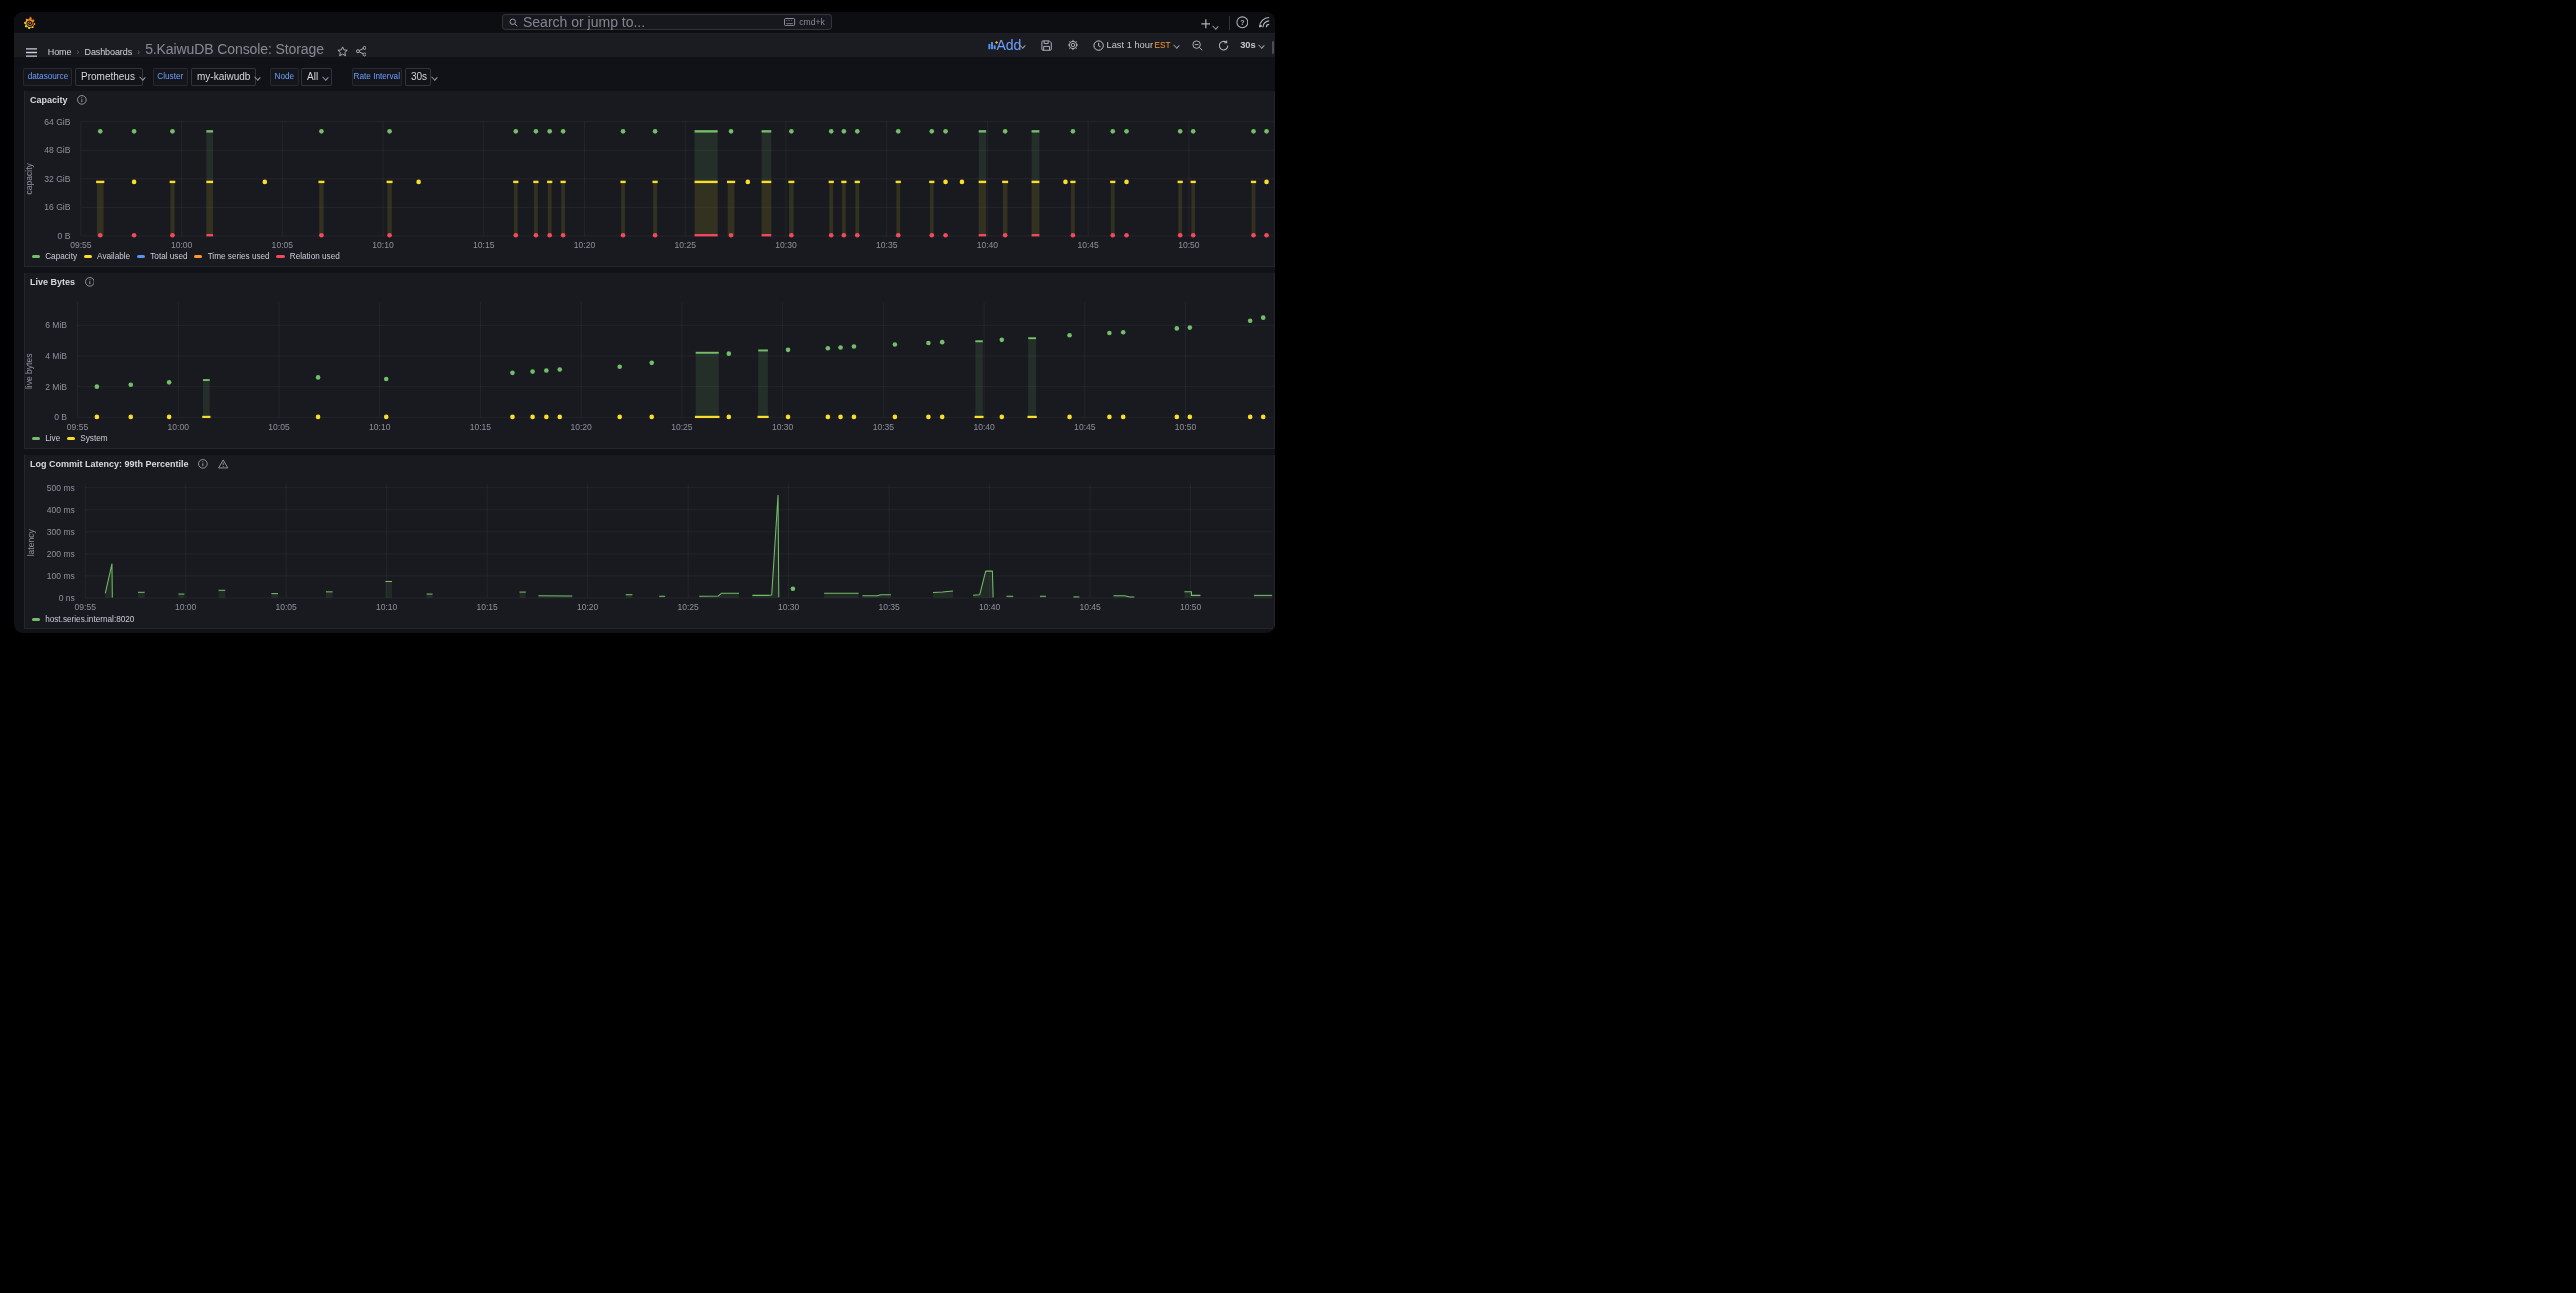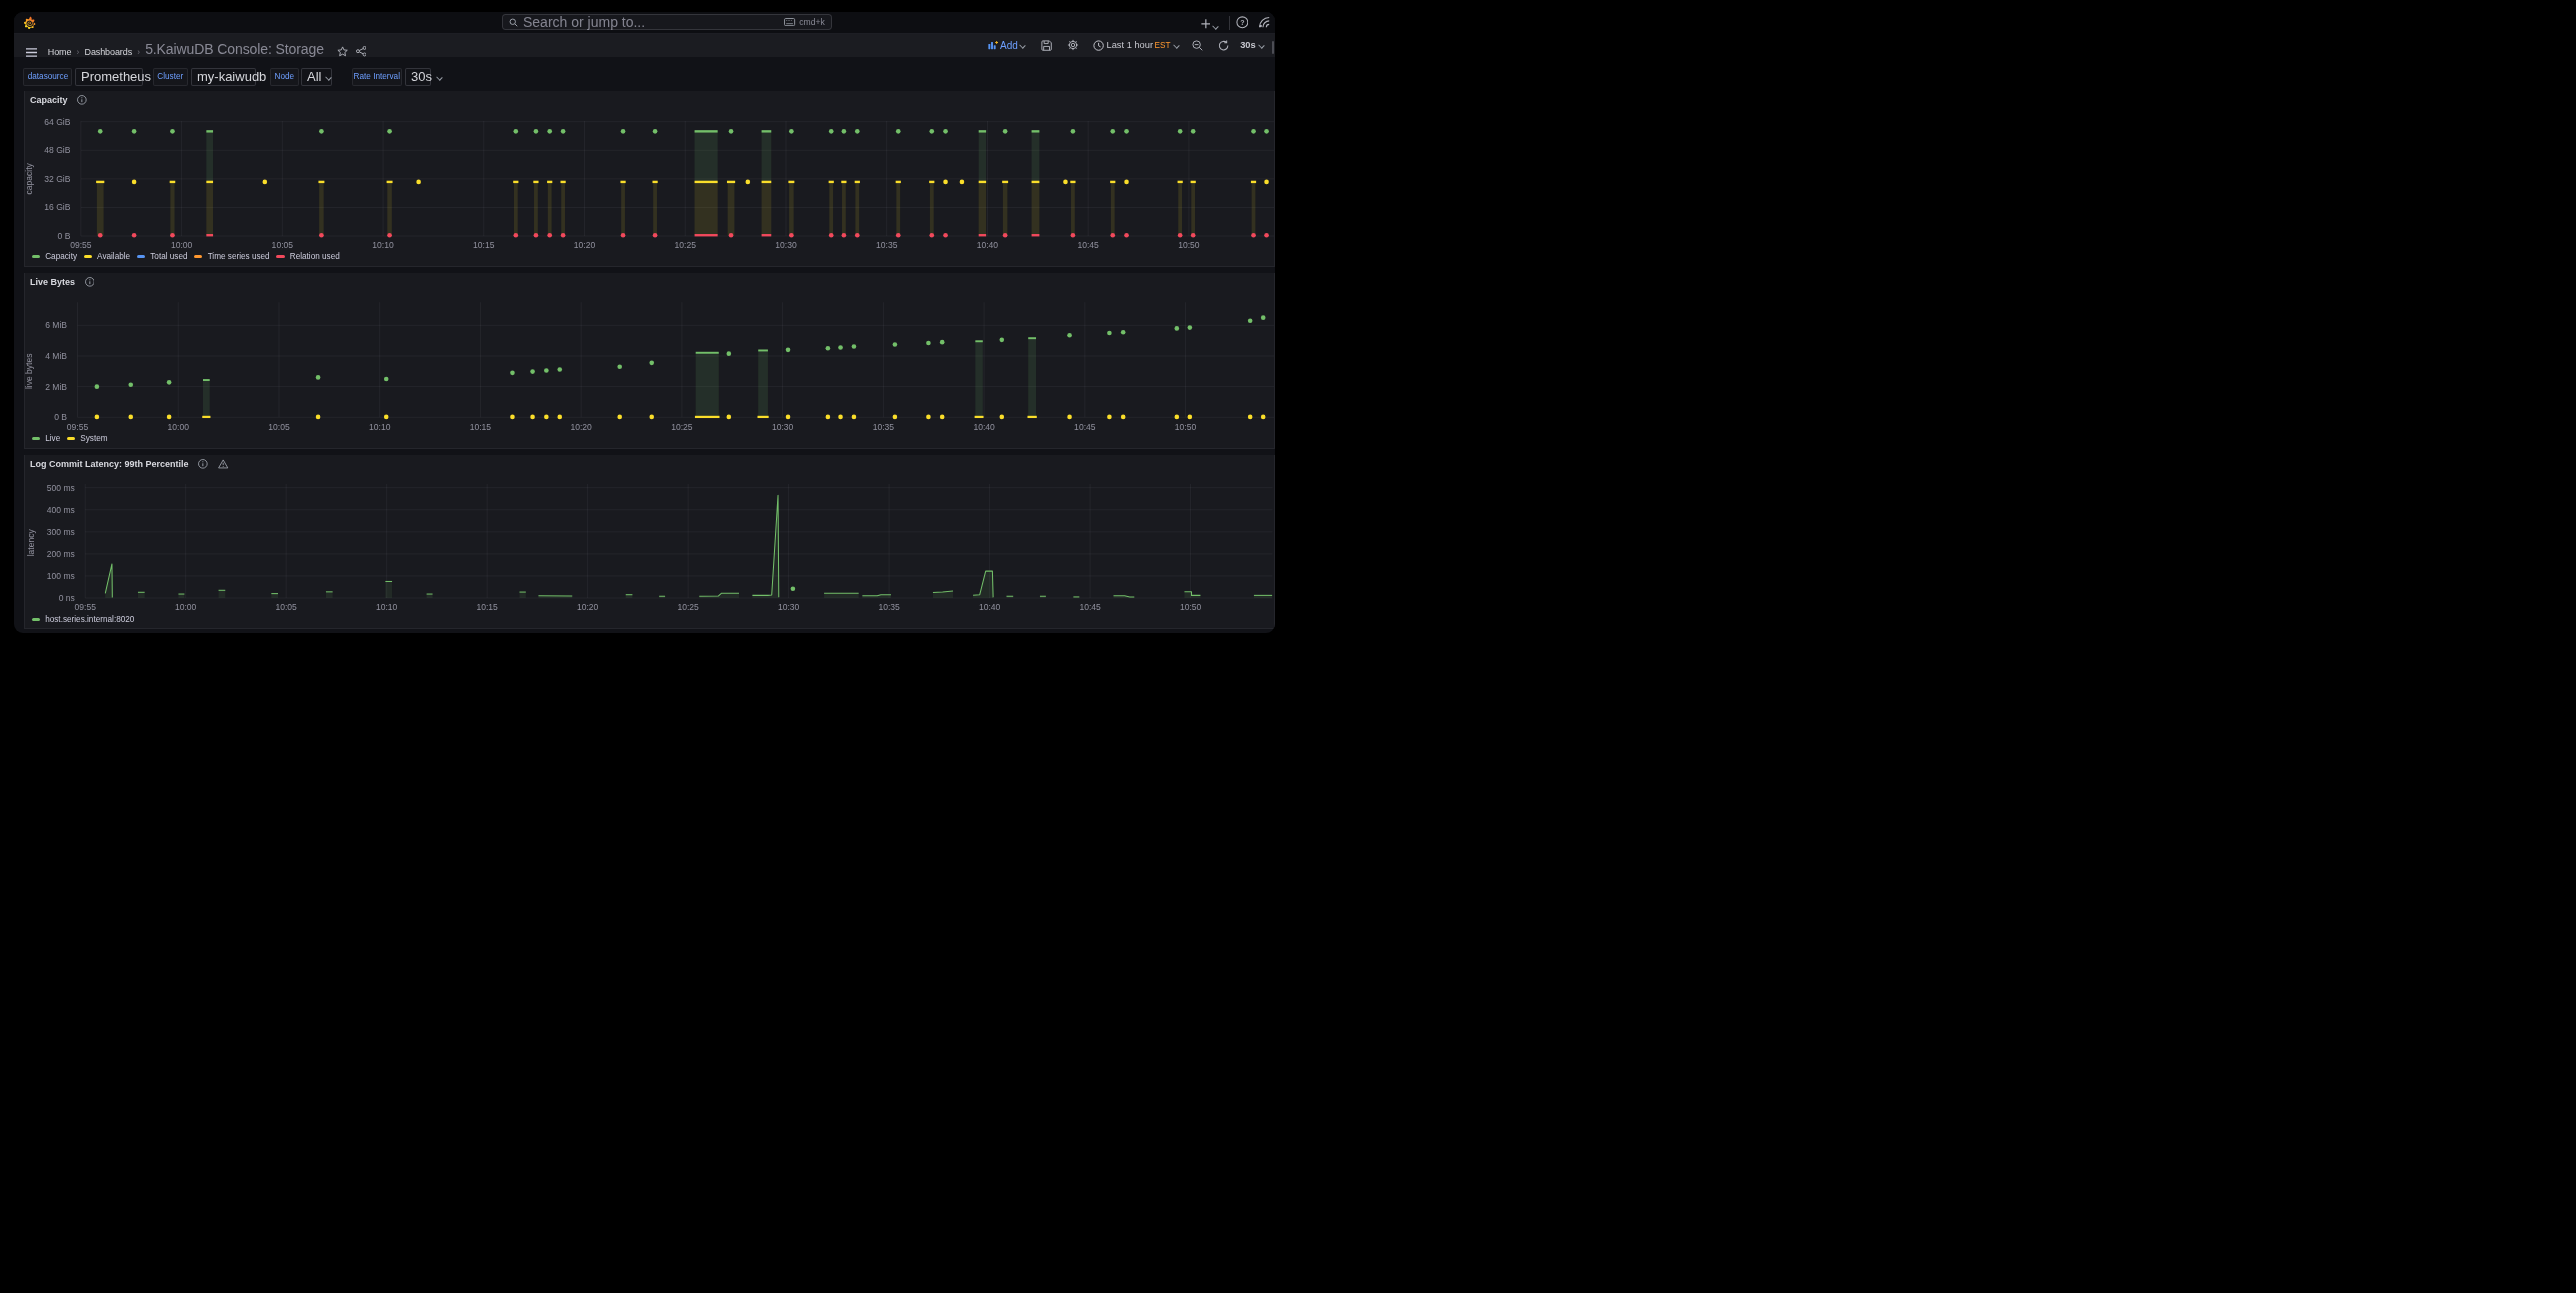--- a/index.html
+++ b/index.html
@@ -7,21 +7,21 @@
 #win{position:absolute;left:13.8px;top:11.5px;width:1261px;height:621px;background:#111217;border-radius:9px;overflow:hidden}
 #topbar{position:absolute;left:0;top:0;width:100%;height:22.3px;background:#0d0e12;border-bottom:0.7px solid rgba(204,204,220,0.09)}
 #toolbar{position:absolute;left:0;top:22.3px;width:100%;height:23px;background:#1b1c21}
 .panel{position:absolute;background:#191a1f;border:0.7px solid rgba(204,204,220,0.07);border-top:none}
 .ptitle{position:absolute;left:5.2px;top:4.8px;font-size:9px;font-weight:700;color:#d8d9df;letter-spacing:0;display:flex;align-items:center}
 .crumb{color:#d5d6db;font-size:9px;letter-spacing:-0.1px}
 .crumbdim{color:rgba(204,204,220,0.62);font-size:14px;letter-spacing:-0.1px}
 .sep{color:rgba(204,204,220,0.45);font-size:8.2px;margin:0 5.2px}
 .pill{position:absolute;height:18.6px;border-radius:1.9px;display:flex;align-items:center;white-space:nowrap}
 .plabel{border:0.7px solid rgba(204,204,220,0.10);background:#15161b;color:#6e9fff;font-weight:500;justify-content:center;font-size:8.2px}
-.pvalue{border:0.7px solid rgba(204,204,220,0.18);background:#121318;color:#d5d6db;padding:0 5.2px;justify-content:space-between;font-size:13px}
+.pvalue{border:0.7px solid rgba(204,204,220,0.18);background:#121318;color:#d5d6db;padding:0 5.2px;justify-content:space-between;font-size:10px}
 .chev{display:inline-block;width:6.7px;height:6.7px;margin-left:4.5px;background:none;position:relative}
 .chev::before{content:"";position:absolute;left:0.4px;top:1.5px;width:4px;height:4px;border-right:1.1px solid #9da2ab;border-bottom:1.1px solid #9da2ab;transform:rotate(45deg) scale(1,0.82)}
 .ctl{color:#c7c8cf;font-size:9.3px;font-weight:500}
 .legend{position:absolute;left:7px;display:flex;align-items:center;font-size:8.2px;color:#ccccdc}
 .sw{display:inline-block;width:8.2px;height:3px;border-radius:1.5px;margin-right:5.2px}
 </style></head><body>
 <div id="win">
 <div id="topbar">
 <svg width="13.4" height="14.5" viewBox="0 0 32 38" style="position:absolute;left:9.3px;top:3.4px">
         <defs>
@@ -96,21 +96,21 @@
 </div>
 <div class="abs" style="left:973px;top:0;width:12px;height:100%;display:flex;align-items:center;justify-content:center">
         <svg width="10.4" height="9.7" viewBox="0 0 14 13" style="">
           <rect x="0.5" y="5.5" width="2.6" height="7" rx="0.6" fill="#5794f2"></rect>
           <rect x="4.1" y="2.5" width="2.6" height="10" rx="0.6" fill="#5794f2"></rect>
           <rect x="7.7" y="7" width="2.6" height="5.5" rx="0.6" fill="#5794f2"></rect>
           <path d="M9.6 2.8 h1.4 v-1.4 h1.3 v1.4 h1.4 v1.3 h-1.4 v1.4 h-1.3 v-1.4 h-1.4 z" fill="#e8b020"></path>
         </svg>
       </div>
 <div class="abs" style="left:984px;top:0;width:22.3px;height:100%;display:flex;align-items:center;justify-content:center">
-        <span style="color:#6e9fff;font-size:10px;font-weight:500">Add</span>
+        <span style="color:#6e9fff;font-size:14px;font-weight:500">Add</span>
       </div>
 <div class="abs" style="left:1005px;top:0;width:7.4px;height:100%;display:flex;align-items:center;justify-content:center">
         <span class="chev" style="border-color:#6e9fff;margin:0"></span>
       </div>
 <div class="abs" style="left:1027px;top:0;width:12px;height:100%;display:flex;align-items:center;justify-content:center">
         <svg width="11.2" height="11.2" viewBox="0 0 15 15" style="">
           <path d="M1.2 2.6 a1.4 1.4 0 0 1 1.4-1.4 h8.6 l2.6 2.6 v8.6 a1.4 1.4 0 0 1-1.4 1.4 h-9.8 a1.4 1.4 0 0 1-1.4-1.4 z" fill="none" stroke="#b0b2ba" stroke-width="1.3"></path>
           <path d="M4.2 1.4 v3.4 h5.4 v-3.4" fill="none" stroke="#b0b2ba" stroke-width="1.3"></path>
           <path d="M3.6 13.6 v-5 h7.8 v5" fill="none" stroke="#b0b2ba" stroke-width="1.3"></path>
         </svg>

